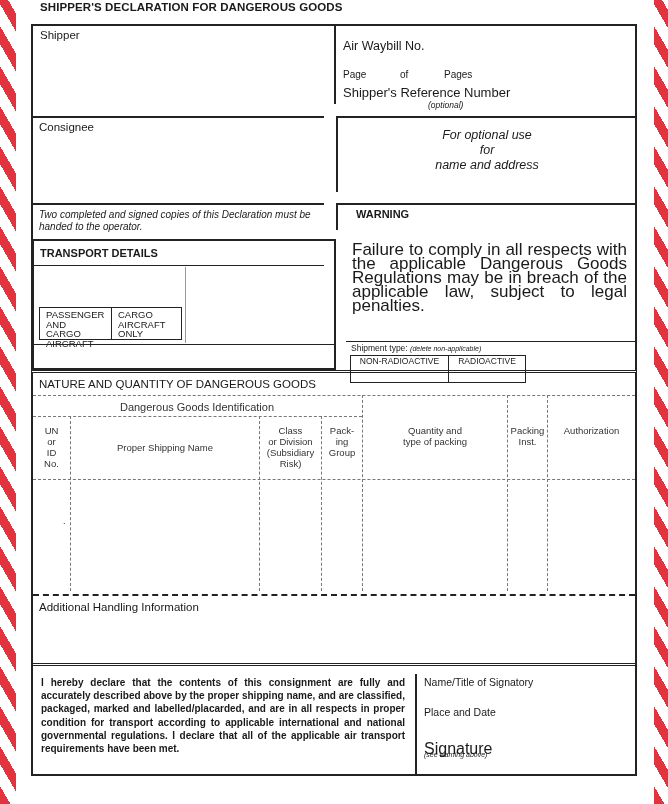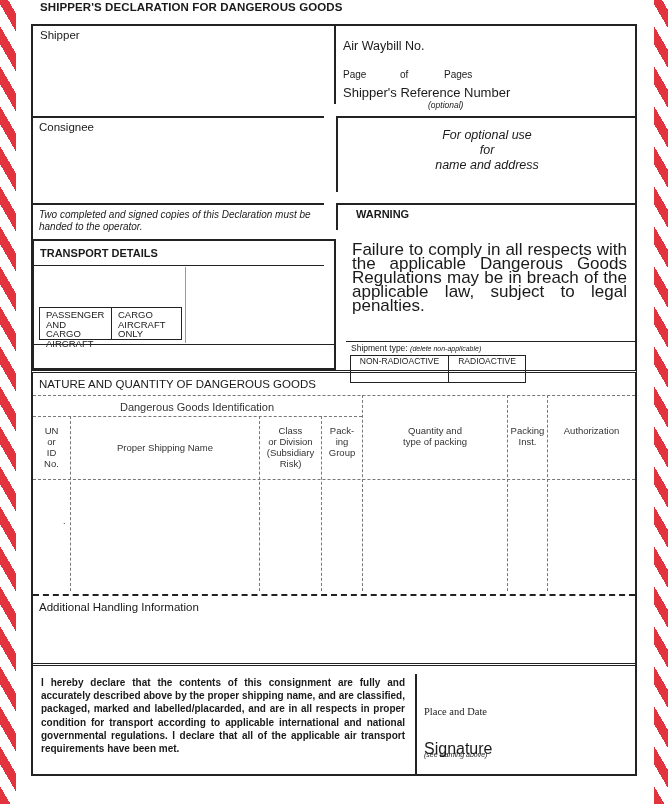--- a/index.html
+++ b/index.html
@@ -163,20 +163,23 @@
 
 <div class="bigdash" style="left:33px; top:594px; width:602px;"></div>
 
 <div class="box" style="left:33px; top:597px; width:602px; height:65px;">
   <span class="lbl" style="left:6px; top:4px; font-size:11.5px;">Additional Handling Information</span>
 </div>
 
 <div class="box" style="left:31px; top:663px; width:606px; height:113px; border:2px solid #222; border-top:3px double #222;">
   <div class="box bold" style="left:8px; top:10px; width:364px; font-size:10px; line-height:13.2px; text-align:justify;">I hereby declare that the contents of this consignment are fully and accurately described above by the proper shipping name, and are classified, packaged, marked and labelled/placarded, and are in all respects in proper condition for transport according to applicable international and national governmental regulations. I declare that all of the applicable air transport requirements have been met.</div>
   <div style="position:absolute; left:382px; top:8px; width:0; height:100px; border-left:2px solid #222;"></div>
-  <div class="box" style="left:388px; top:38px; width:210px; height:24px;font-family:Liberation Serif, serif;">
+  <div class="box" style="left:388px; top:8px; width:210px; height:24px;">
+    <span class="lbl" style="left:3px; top:2px; font-size:10.5px;">Name/Title of Signatory</span>
+  </div>
+  <div class="box" style="left:388px; top:38px; width:210px; height:24px;">
     <span class="lbl" style="left:3px; top:2px; font-size:10.5px;">Place and Date</span>
   </div>
   <div class="box" style="left:388px; top:68px; width:210px; height:34px;">
     <span class="lbl" style="left:3px; top:6px; font-size:16px;">Signature</span>
     <span class="lbl ital" style="left:3px; top:17px; font-size:7px;">(see warning above)</span>
   </div>
 </div>
 
 </body></html>

